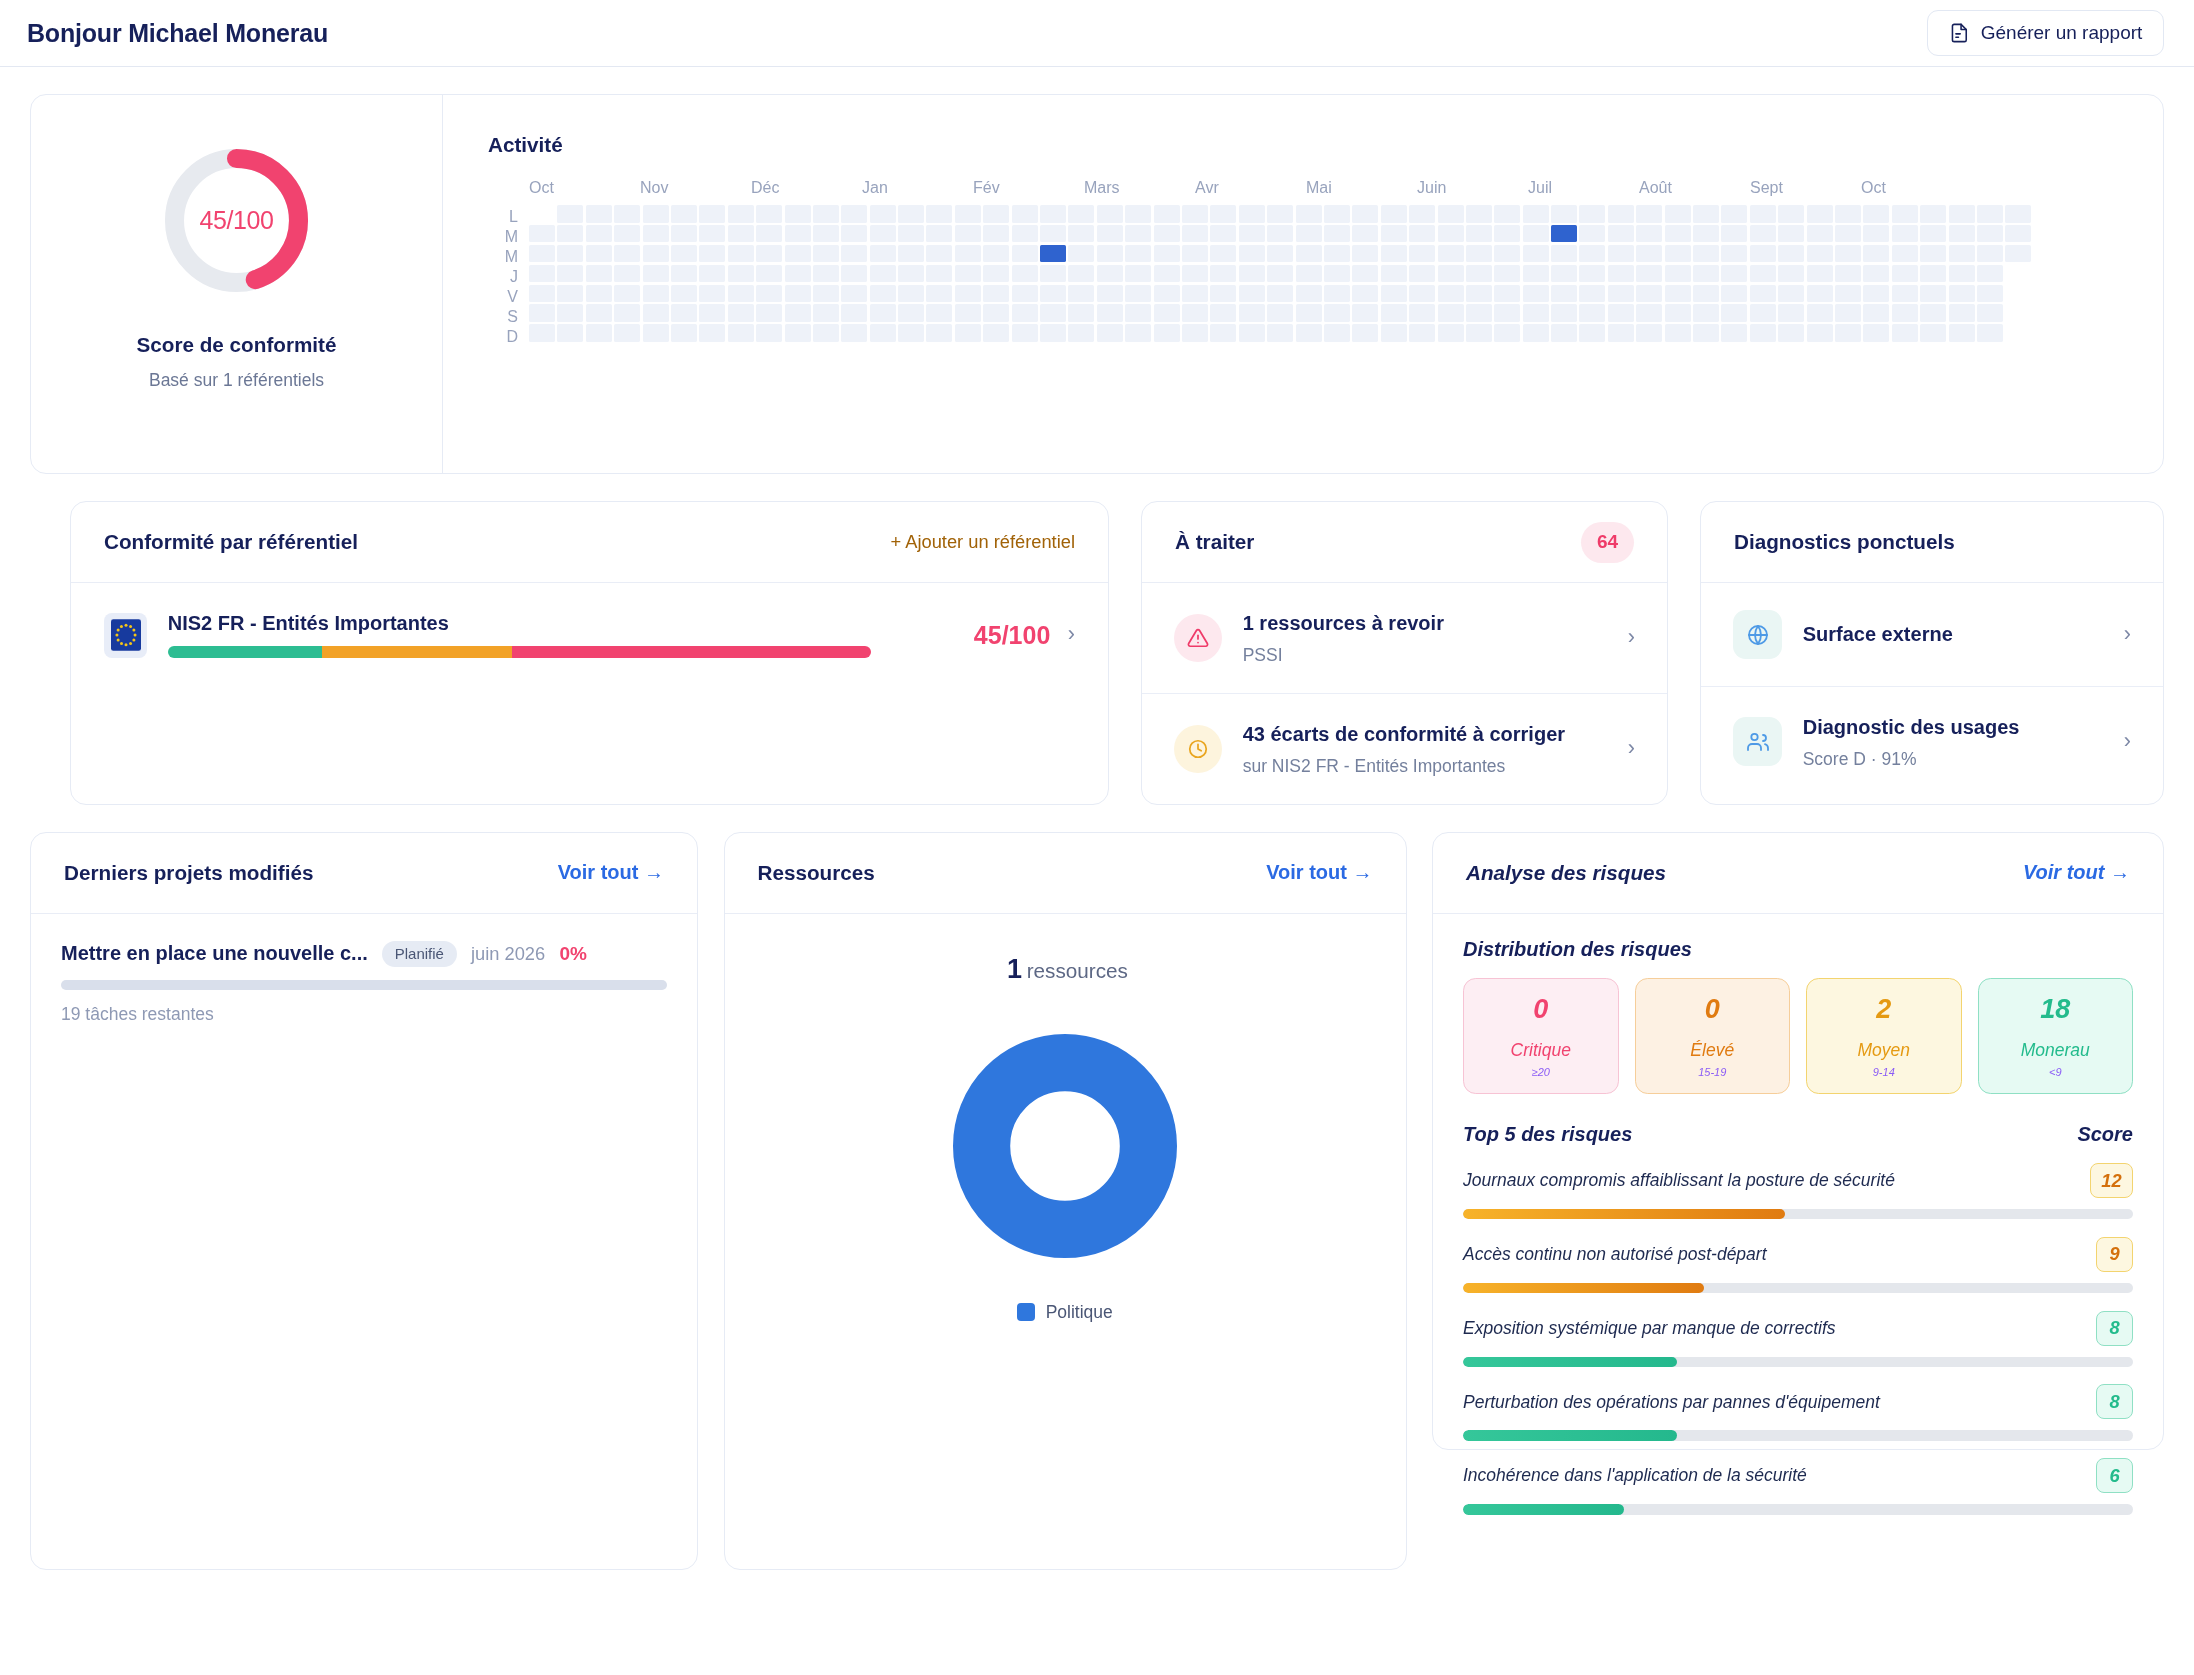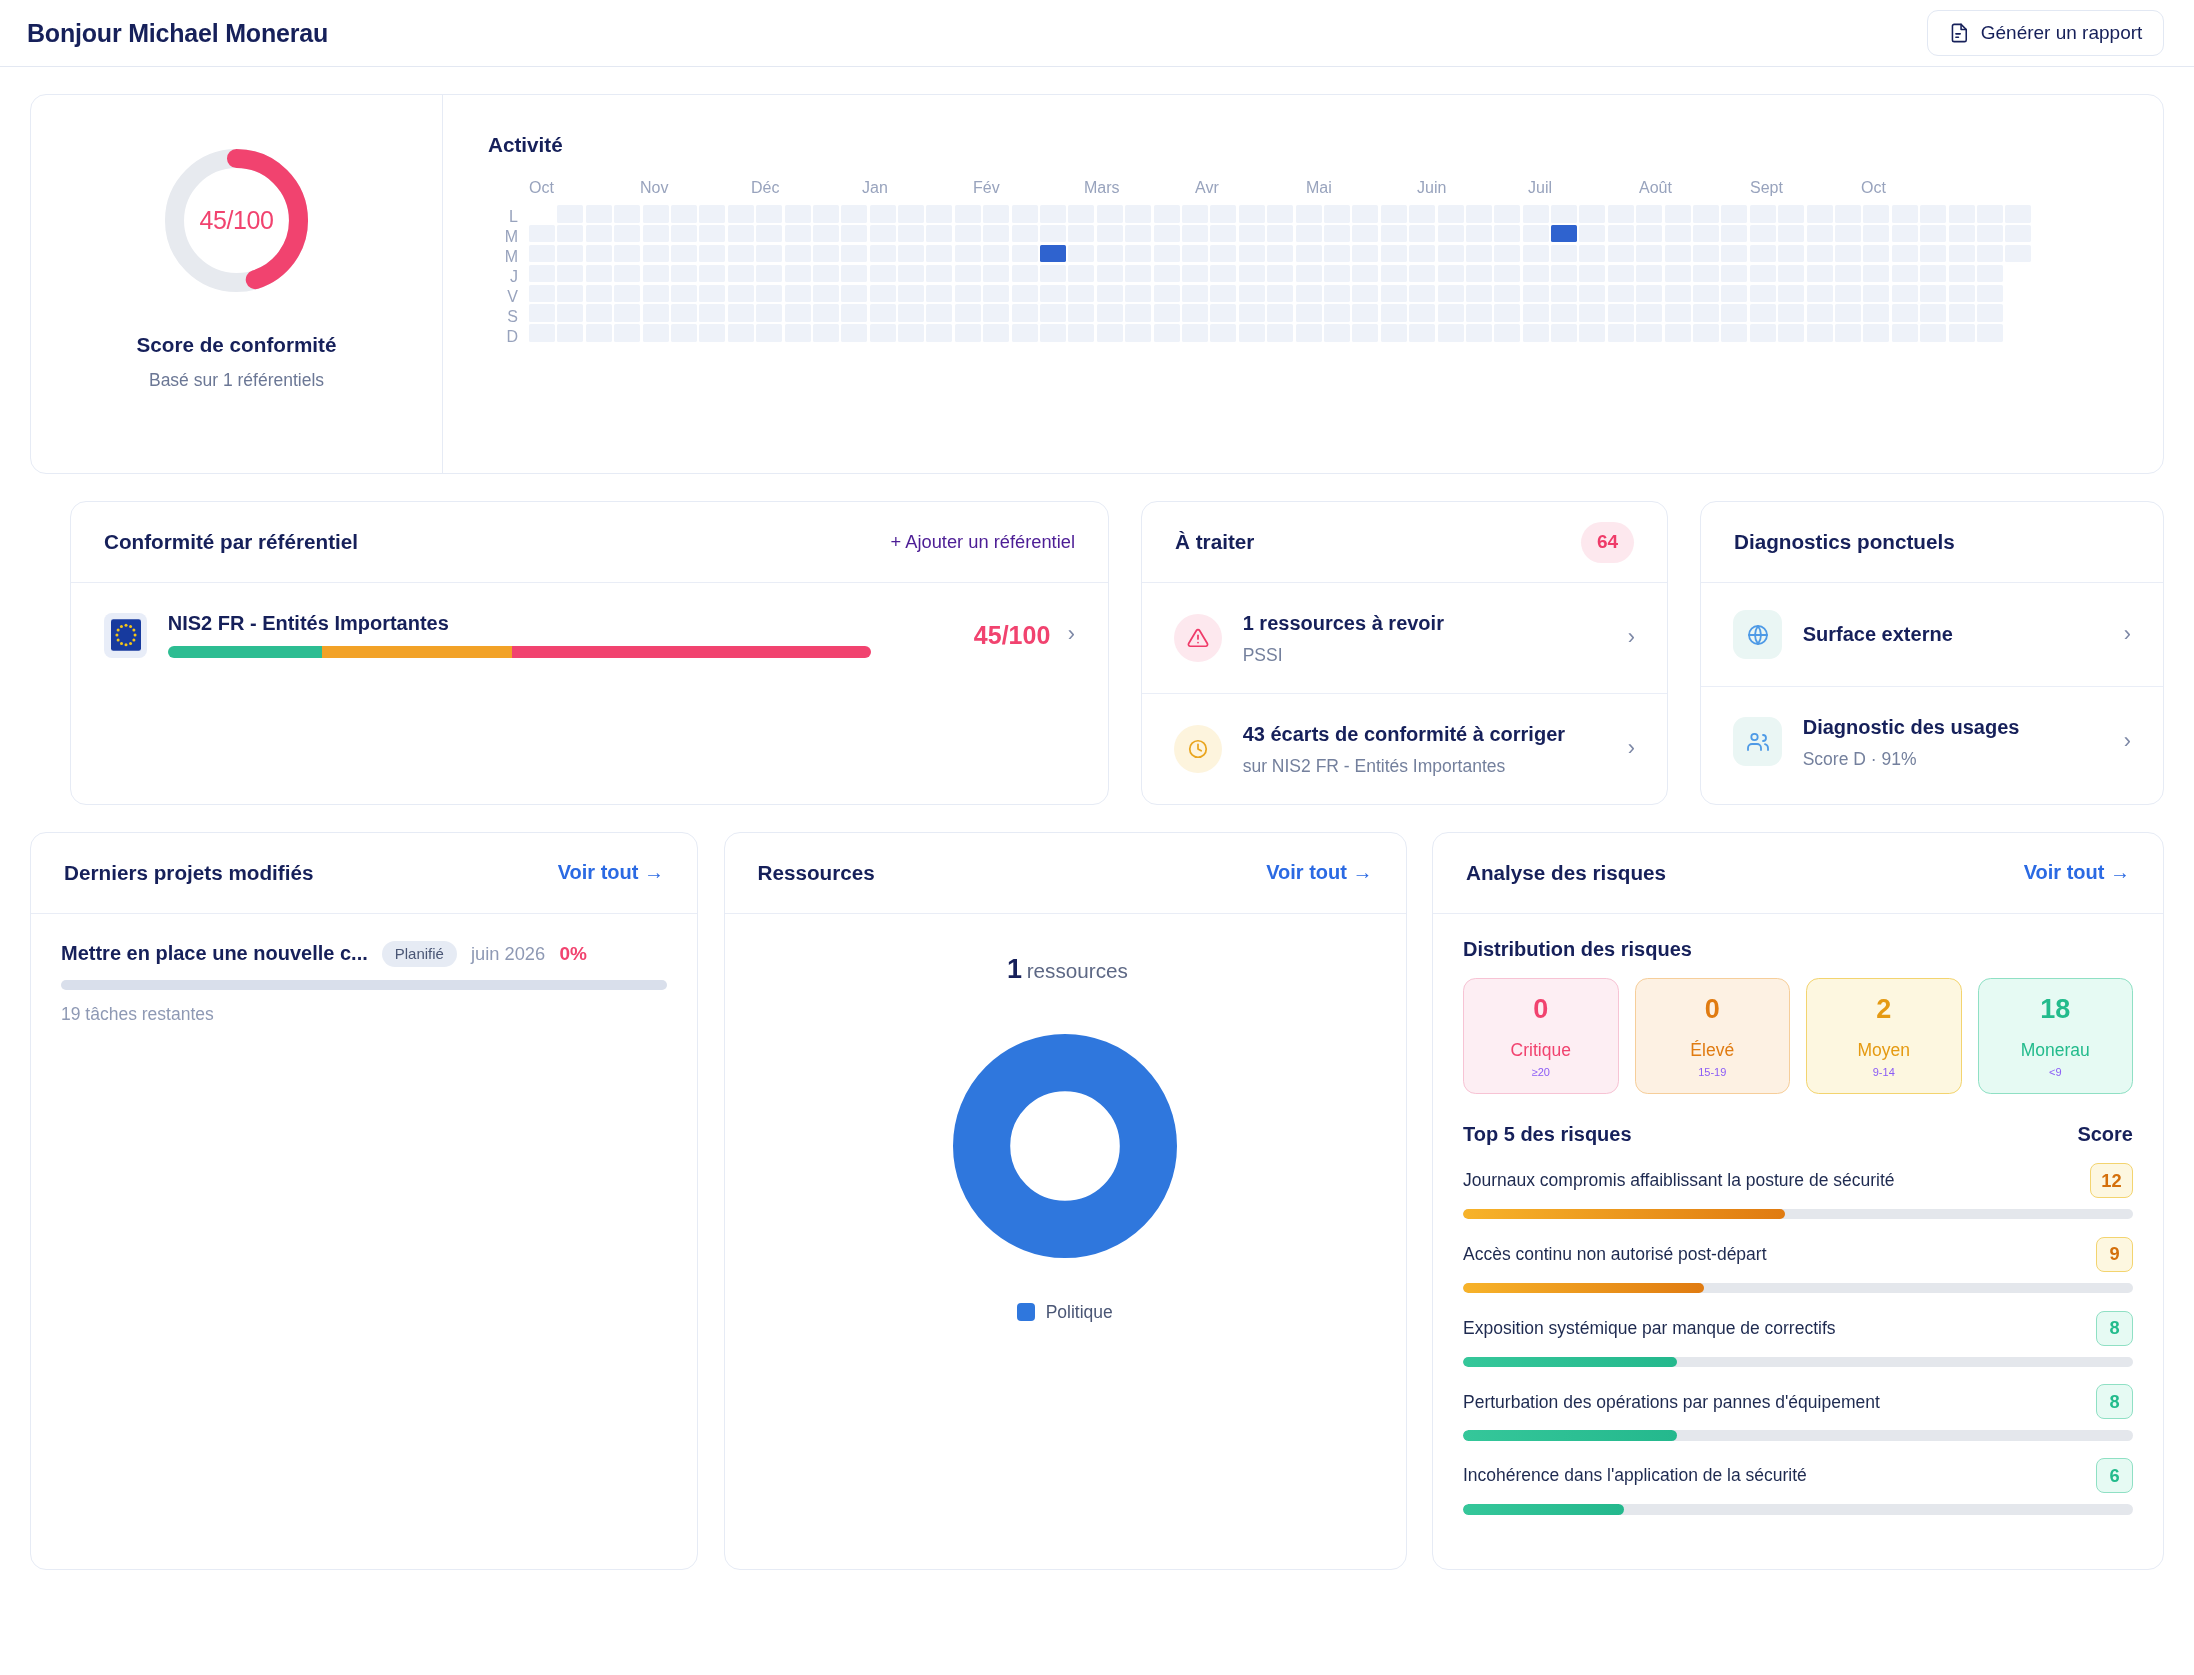--- a/index.html
+++ b/index.html
@@ -78,21 +78,21 @@
   .row2 { margin-top: 27px; display: flex; gap: 32px; padding-left: 40px; }
   .ref-card { width: 1039px; flex: 0 0 1039px; }
   .mid-card { width: 527px; flex: 0 0 527px; }
   .diag-card { flex: 1; }
 
   .card-head {
     height: 81px; display: flex; align-items: center; justify-content: space-between;
     padding: 0 33px; border-bottom: 1.6px solid #e9edf6;
   }
   .card-head h2 { font-size: 20.7px; font-weight: 700; color: #16205a; }
-  .link-add { font-size: 18.3px; color: #4c1d95; cursor: pointer; }
+  .link-add { font-size: 18.3px; color: #a16207; cursor: pointer; }
   .badge-count {
     min-width: 53px; height: 41px; padding: 0 14.3px;
     display: flex; align-items: center; justify-content: center;
     background: #fde8ee; color: #ef3b69; border-radius: 24px;
     font-size: 19px; font-weight: 600;
   }
 
   .ref-row { display: flex; align-items: center; padding: 29px 33px 0 33px; }
   .flag {
     width: 43px; height: 45px; flex: 0 0 43px;
@@ -125,21 +125,21 @@
     display: flex; align-items: center; justify-content: center;
   }
   .task-main { flex: 1; }
   .task-title { font-size: 20px; font-weight: 700; color: #16205a; line-height: 1.34; }
   .task-sub { font-size: 17.5px; color: #74809d; margin-top: 8px; }
 
   
   .row3 { margin-top: 27px; display: flex; gap: 25.5px; padding-bottom: 27px; }
   .proj-card { width: 668px; flex: 0 0 668px; height: 738px; }
   .res-card  { width: 683px; flex: 0 0 683px; height: 738px; }
-  .risk-card { flex: 1; height: 738px; }
+  .risk-card { flex: 1; height: 618px; font-style: italic; }
   .link-all { font-size: 20px; font-weight: 700; color: #2b6ae3; cursor: pointer; }
 
   .proj-item { padding: 27px 30px 0 30px; }
   .proj-line { display: flex; align-items: center; gap: 14.3px; }
   .proj-name {
     font-size: 20px; font-weight: 700; color: #16205a;
     white-space: nowrap; overflow: hidden; text-overflow: ellipsis; max-width: 342px;
   }
   .pill {
     background: #e6ebf4; color: #4a5675; font-size: 15px;

